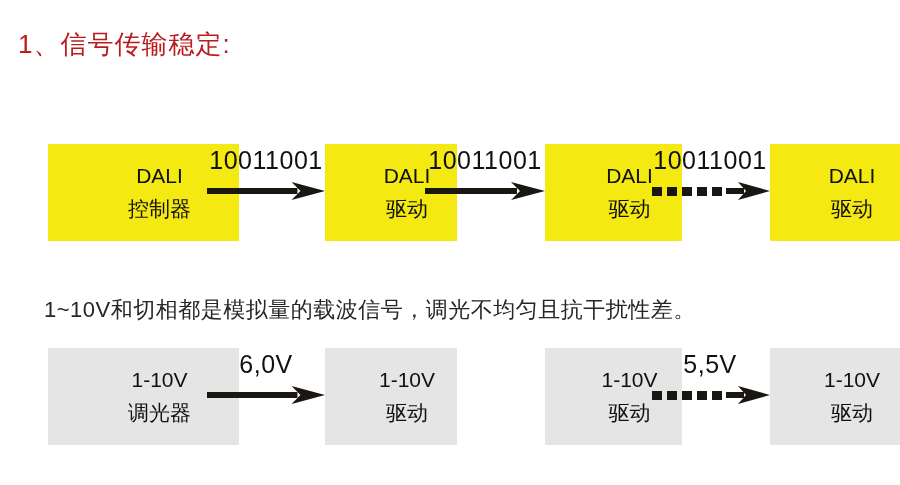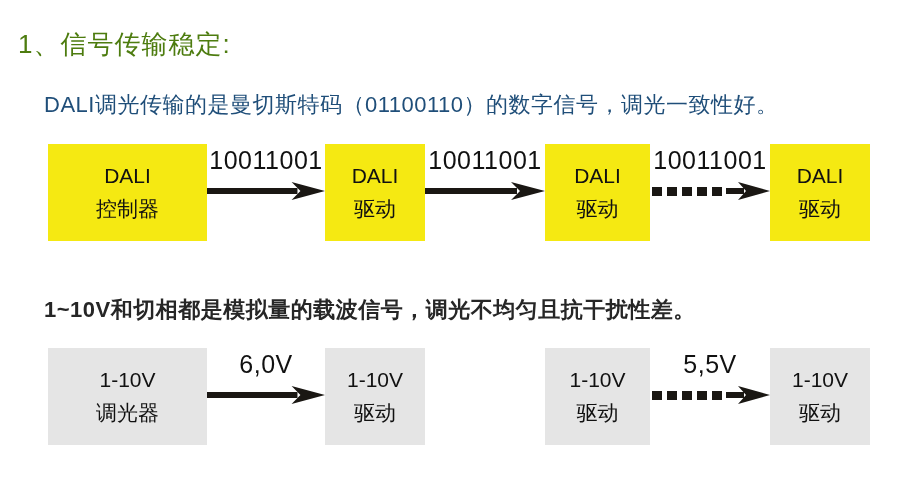--- a/index.html
+++ b/index.html
@@ -5,38 +5,39 @@
   html,body{margin:0;padding:0;}
   body{
     width:900px;height:485px;background:#ffffff;
     font-family:"Liberation Sans","DejaVu Sans",sans-serif;
     position:relative;overflow:hidden;
   }
   .stage{position:absolute;left:0;top:0;width:900px;height:485px;}
 
   .heading{
     position:absolute;left:18px;top:27px;
-    font-size:26px;color:#4d7c0f;letter-spacing:1px;
+    font-size:26px;color:#b91c1c;letter-spacing:1px;
     white-space:nowrap;
   }
 
   .para{
     position:absolute;white-space:nowrap;font-size:22px;letter-spacing:0.5px;
   }
   .para-blue{left:44px;top:90px;color:#1f4e79;}
-  .para-dark{left:44px;top:295px;color:#262626;font-weight:bold;}
+  .para-dark{left:44px;top:295px;color:#262626;}
 
   .row{position:absolute;left:0;width:900px;height:100px;}
   .row-dali{top:144px;}
   .row-analog{top:348px;}
 
   .node{
     position:absolute;top:0;height:97px;
     display:flex;flex-direction:column;align-items:center;justify-content:center;
     line-height:1.25;
+    padding-left:32px;
   }
   .node-yellow{background:#f5e912;}
   .node-gray{background:#e5e5e5;}
   .node .l1,.node .l2{font-size:21px;color:#111111;white-space:nowrap;}
   .node .l1{margin-bottom:6px;}
 
   
   .n0{left:48px;width:159px;}
   .n1{left:325px;width:100px;}
   .n2{left:545px;width:105px;}
@@ -55,21 +56,20 @@
   .arrow{position:absolute;top:36px;left:0;width:100%;height:22px;}
   .arrow svg{display:block;width:100%;height:22px;}
 </style>
 </head>
 <body>
 
 <div class="stage">
 
   <div class="heading">1、信号传输稳定:</div>
 
-  <div class="para para-blue">DALI调光传输的是曼切斯特码（01100110）的数字信号，调光一致性好。</div>
 
   <div class="row row-dali">
 
     <div class="node node-yellow n0">
       <span class="l1">DALI</span>
       <span class="l2">控制器</span>
     </div>
 
     <div class="link k0">
       <span class="lbl">10011001</span>

